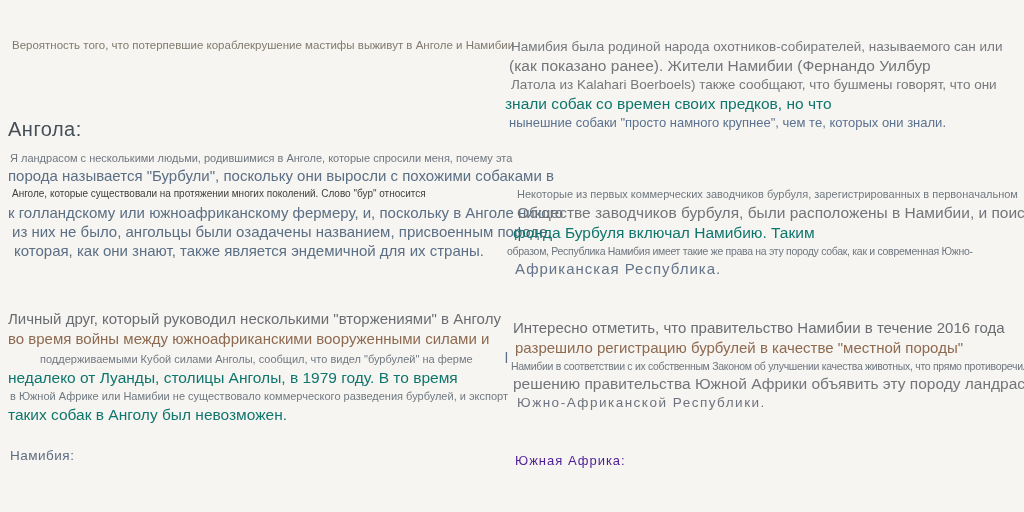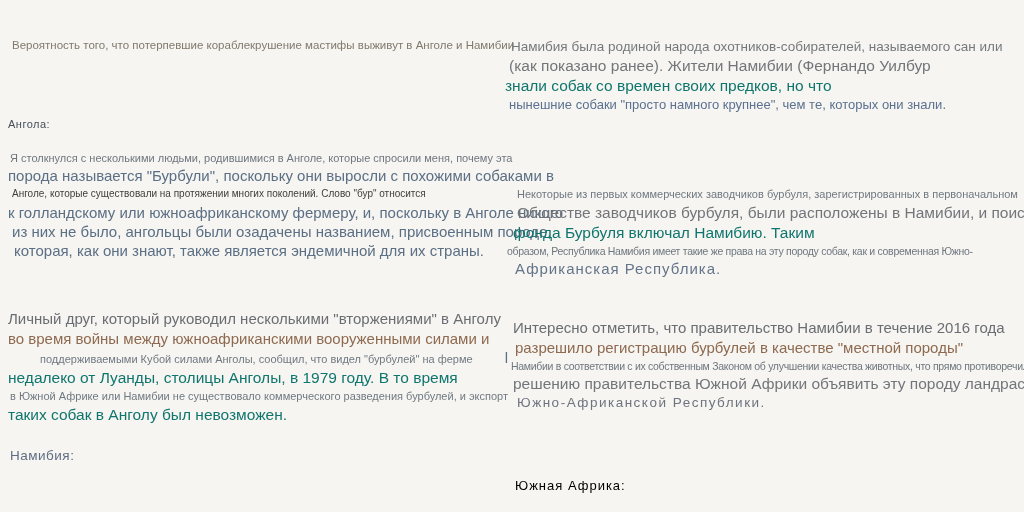--- a/index.html
+++ b/index.html
@@ -32,23 +32,23 @@
   .lg-bluegray-ls{font-size:15px;line-height:19px;color:#64758b;letter-spacing:1px;}
   .md-gray-ls{font-size:13.5px;line-height:18px;color:#6e7380;letter-spacing:1.5px;}
   .cite-mark {font-size:15px;color:#5b6f85;}
 
   
   .ind2{padding-left:2px;} .ind4{padding-left:4px;} .ind6{padding-left:6px;}
   .ind8{padding-left:8px;} .ind10{padding-left:10px;} .ind12{padding-left:12px;}
 
   
   .heading{position:absolute;white-space:nowrap;}
-  .h-angola {font-size:11px;color:#454f5a;letter-spacing:0.5px;}
+  .h-angola {font-size:20px;color:#454f5a;letter-spacing:0.5px;}
   .h-namibia{font-size:13.5px;color:#5e6d83;letter-spacing:0.5px;}
-  .h-southafrica{font-size:13px;color:#000000;letter-spacing:1px;margin-top:25px;}
+  .h-southafrica{font-size:13px;color:#4c1d95;letter-spacing:1px;}
 
   
   #lp1{top:38px;left:0;}
   #lh1{top:118px;left:0;}
   #lp2{top:150px;left:0;}
   #lp3{top:293px;left:0;margin-top:16px;}
   #lh2{top:448px;left:2px;}
   #rp1{top:38px;left:0;}
   #rp2{top:186px;left:0;}
   #rp3{top:318px;left:0;}
@@ -61,21 +61,21 @@
 
   <div class="col col-left">
 
     <div class="para" id="lp1">
       <div class="line warm-sm ind4">Вероятность того, что потерпевшие кораблекрушение мастифы выживут в Анголе и Намибии</div>
     </div>
 
     <div class="heading h-angola" id="lh1">Ангола:</div>
 
     <div class="para" id="lp2">
-      <div class="line sm-gray ind2">Я столкнулся с несколькими людьми, родившимися в Анголе, которые спросили меня, почему эта</div>
+      <div class="line sm-gray ind2">Я ландрасом с несколькими людьми, родившимися в Анголе, которые спросили меня, почему эта</div>
       <div class="line lg-bluegray">порода называется "Бурбули", поскольку они выросли с похожими собаками в</div>
       <div class="line md-gray ind4">Анголе, которые существовали на протяжении многих поколений. Слово "бур" относится</div>
       <div class="line lg-bluegray">к голландскому или южноафриканскому фермеру, и, поскольку в Анголе никого</div>
       <div class="line lg-bluegray ind4">из них не было, ангольцы были озадачены названием, присвоенным породе,</div>
       <div class="line lg-bluegray ind6">которая, как они знают, также является эндемичной для их страны.</div>
     </div>
 
     <div class="para" id="lp3">
       <div class="line lg-gray">Личный друг, который руководил несколькими "вторжениями" в Анголу</div>
       <div class="line lg-brown">во время войны между южноафриканскими вооруженными силами и</div>
@@ -88,20 +88,21 @@
     </div>
 
     <div class="heading h-namibia" id="lh2">Намибия:</div>
   </div>
 
   <div class="col col-right">
 
     <div class="para" id="rp1">
       <div class="line md-gray2 ind6">Намибия была родиной народа охотников-собирателей, называемого сан или</div>
       <div class="line lg-gray2 ind4">(как показано ранее). Жители Намибии (Фернандо Уилбур</div>
+      <div class="line md-gray2 ind6">Латола из Kalahari Boerboels) также сообщают, что бушмены говорят, что они</div>
       <div class="line lg-steel">знали собак со времен своих предков, но что</div>
       <div class="line md-blue ind4">нынешние собаки "просто намного крупнее", чем те, которых они знали.</div>
     </div>
 
     <div class="para" id="rp2">
       <div class="line sm-gray2 ind12">Некоторые из первых коммерческих заводчиков бурбуля, зарегистрированных в первоначальном</div>
       <div class="line lg-gray2 ind12">Обществе заводчиков бурбуля, были расположены в Намибии, и поиск</div>
       <div class="line lg-steel ind8">фонда Бурбуля включал Намибию. Таким</div>
       <div class="line sm-cond ind2">образом, Республика Намибия имеет такие же права на эту породу собак, как и современная Южно-</div>
       <div class="line lg-bluegray-ls ind10">Африканская Республика.</div>

